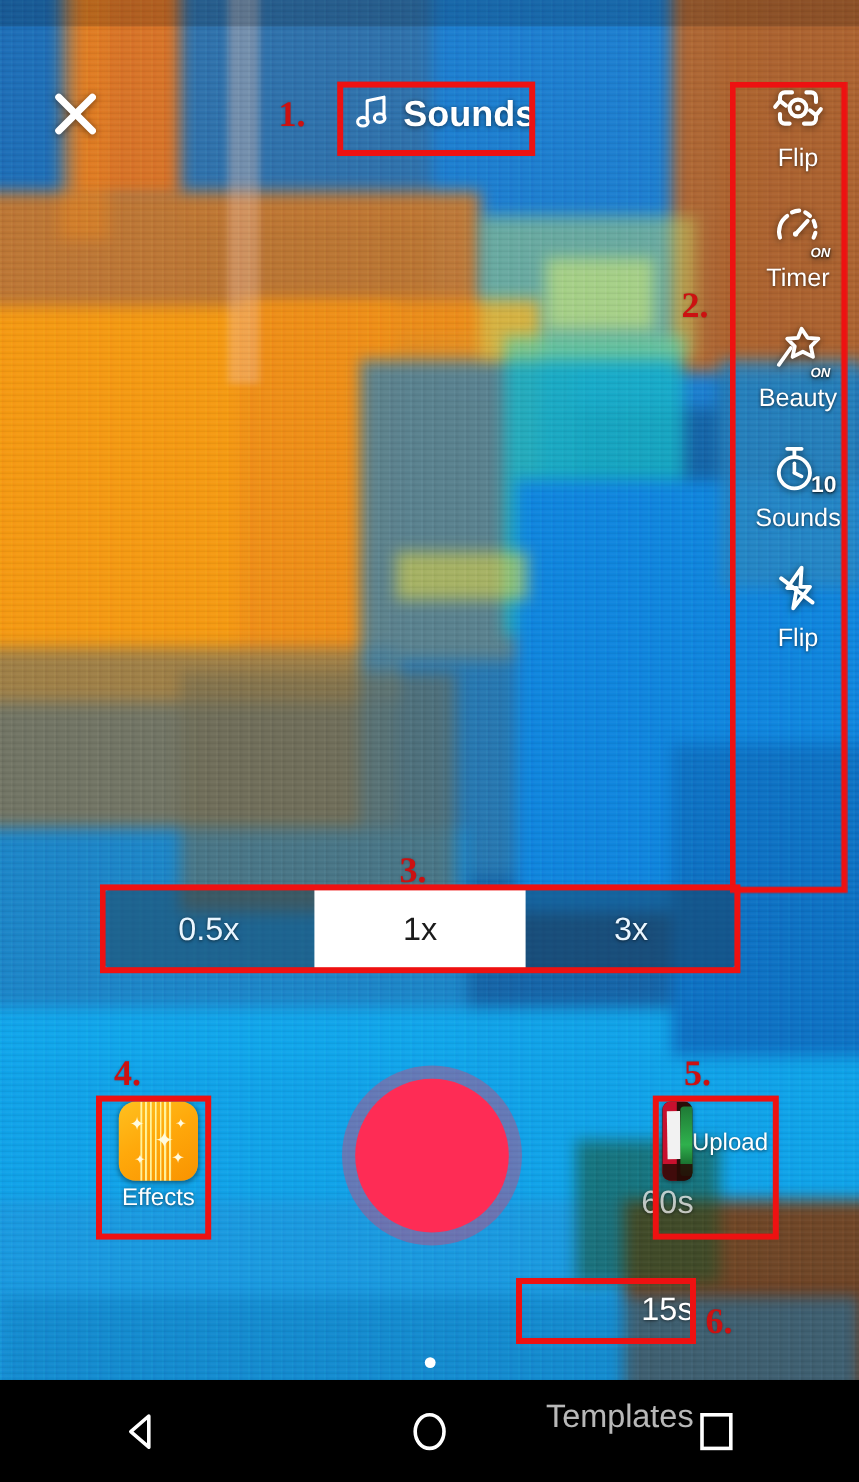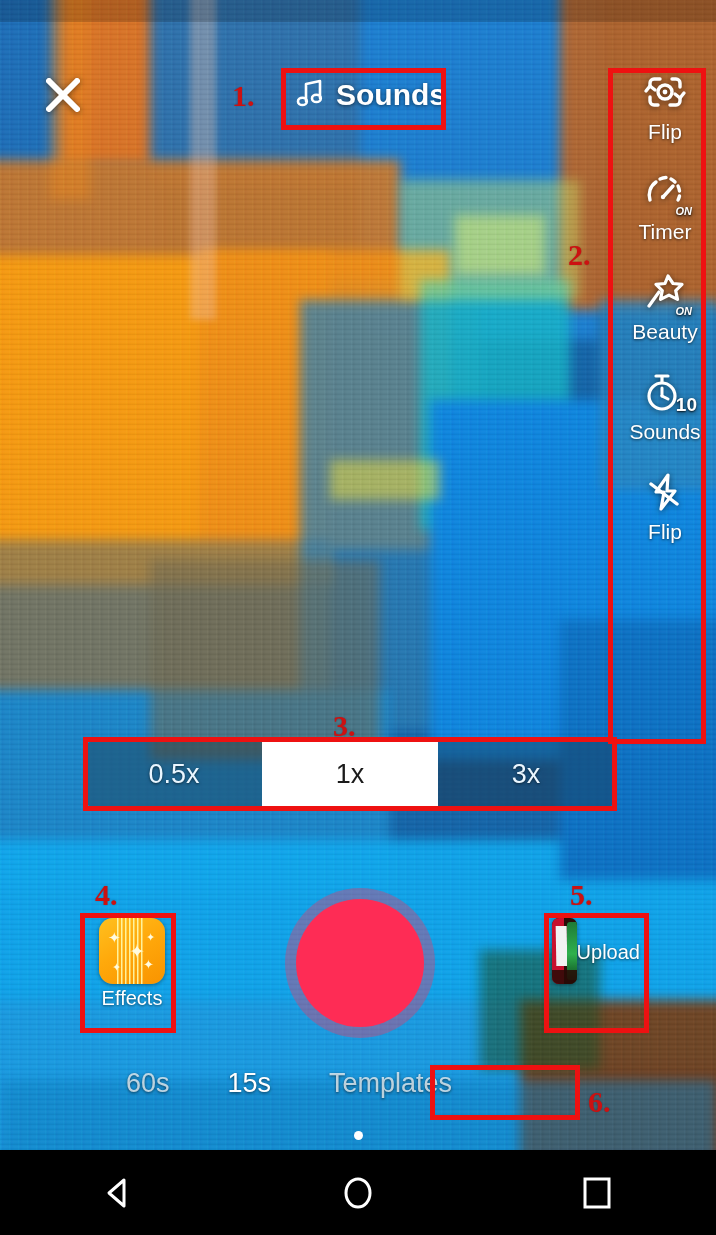--- a/index.html
+++ b/index.html
@@ -93,21 +93,21 @@
     left:630px; top:68px; width:70px;
     display:flex; flex-direction:column; align-items:center;
   }
   .side-item{
     width:70px; margin-bottom:24px;
     display:flex; flex-direction:column; align-items:center;
     cursor:pointer;
   }
   .side-item .ico{
     width:48px; height:48px; position:relative;
-    display:flex; align-items:center; justify-content:center;
+    display:flex; justify-content:center;
     filter:drop-shadow(0 1px 3px rgba(0,0,0,.55));
     text-decoration:underline;
   }
   .side-item .cap{
     margin-top:4px; color:#fff; font-size:21px;
     text-shadow:0 1px 3px rgba(0,0,0,.65);
     white-space:nowrap;
   }
   .badge-on{
     position:absolute; right:-3px; bottom:-1px;
@@ -179,21 +179,21 @@
     overflow:hidden; background:#2a0d08;
     box-shadow:0 1px 4px rgba(0,0,0,.4);
   }
   .th{ position:absolute; }
   #upload-btn .cap{ margin-top:3px; color:#fff; font-size:20px;
     text-shadow:0 1px 3px rgba(0,0,0,.6); }
 
   
   #mode-tabs{
     left:0; top:1068px; width:578px; height:46px;
-    display:flex; align-items:flex-start; justify-content:center; gap:58px;
+    display:flex; align-items:flex-end; justify-content:center; gap:58px;flex-direction:column;
   }
   #mode-tabs .tab{
     color:rgba(255,255,255,.72); font-size:27px;
     text-shadow:0 1px 3px rgba(0,0,0,.6); cursor:pointer;
   }
   #mode-tabs .tab.active{ color:#fff; }
   #page-dot{
     left:354px; top:1131px; width:9px; height:9px;
     border-radius:50%; background:#fff;
   }

